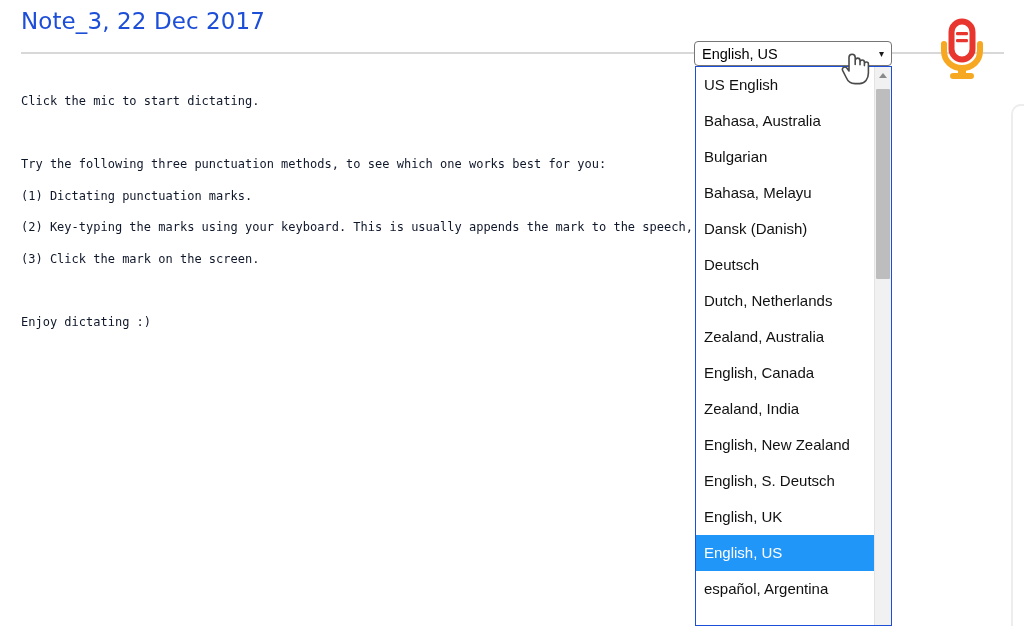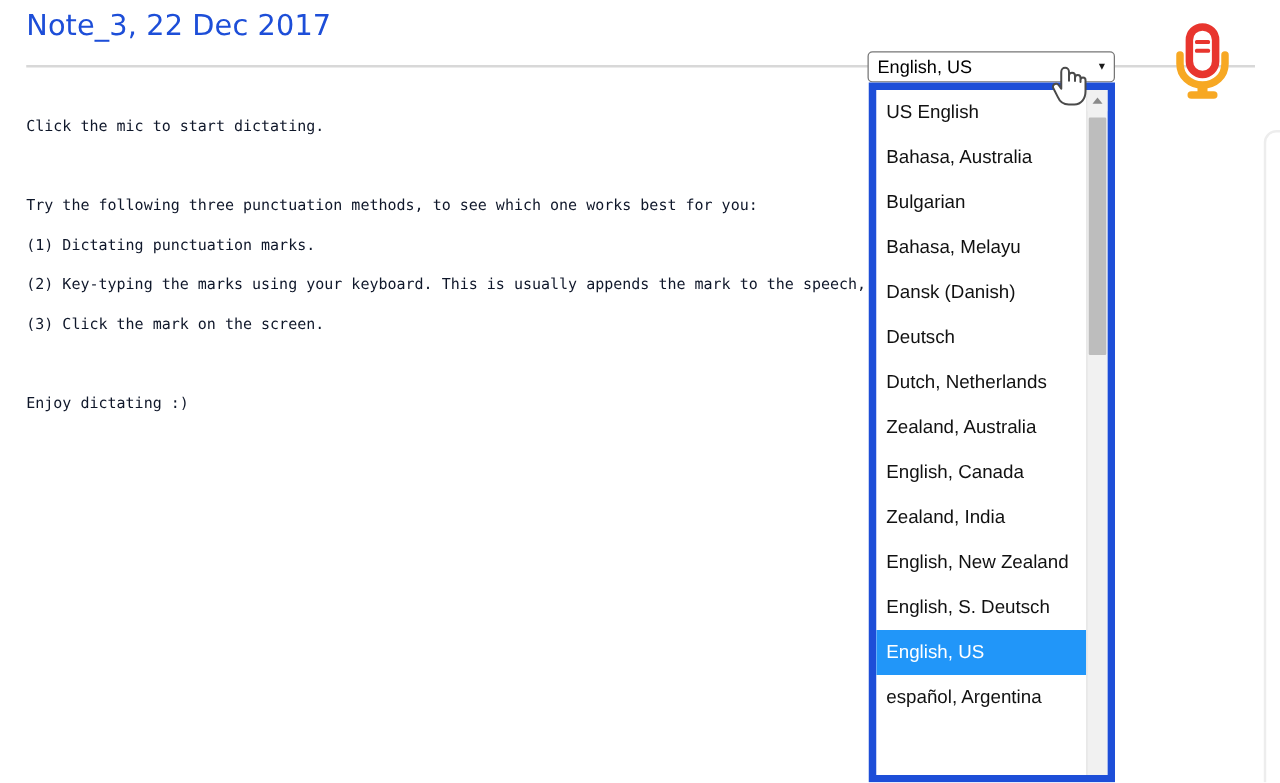--- a/index.html
+++ b/index.html
@@ -108,21 +108,21 @@
   }
 
   
   .lang-listbox {
     position: absolute;
     left: 695px;
     top: 66px;
     width: 197px;
     height: 560px;
     box-sizing: border-box;
-    border: 6px solid #1d4ed8;
+    border: 1px solid #1d4ed8;
     background: #ffffff;
     display: flex;
     overflow: hidden;
   }
   .lang-options {
     flex: 1;
     min-width: 0;
   }
   .lang-option {
     height: 36px;
@@ -229,20 +229,21 @@
         <div class="lang-option">Bulgarian</div>
         <div class="lang-option">Bahasa, Melayu</div>
         <div class="lang-option">Dansk (Danish)</div>
         <div class="lang-option">Deutsch</div>
         <div class="lang-option">Dutch, Netherlands</div>
         <div class="lang-option">Zealand, Australia</div>
         <div class="lang-option">English, Canada</div>
         <div class="lang-option">Zealand, India</div>
         <div class="lang-option">English, New Zealand</div>
         <div class="lang-option">English, S. Deutsch</div>
+        <div class="lang-option">English, UK</div>
         <div class="lang-option selected">English, US</div>
         <div class="lang-option">español, Argentina</div>
       </div>
     <div class="lb-scrollbar">
       <div class="lb-sb-arrow-up"></div>
       <div class="lb-sb-thumb"></div>
     </div>
   </div>
 
   <div class="hand-cursor">

